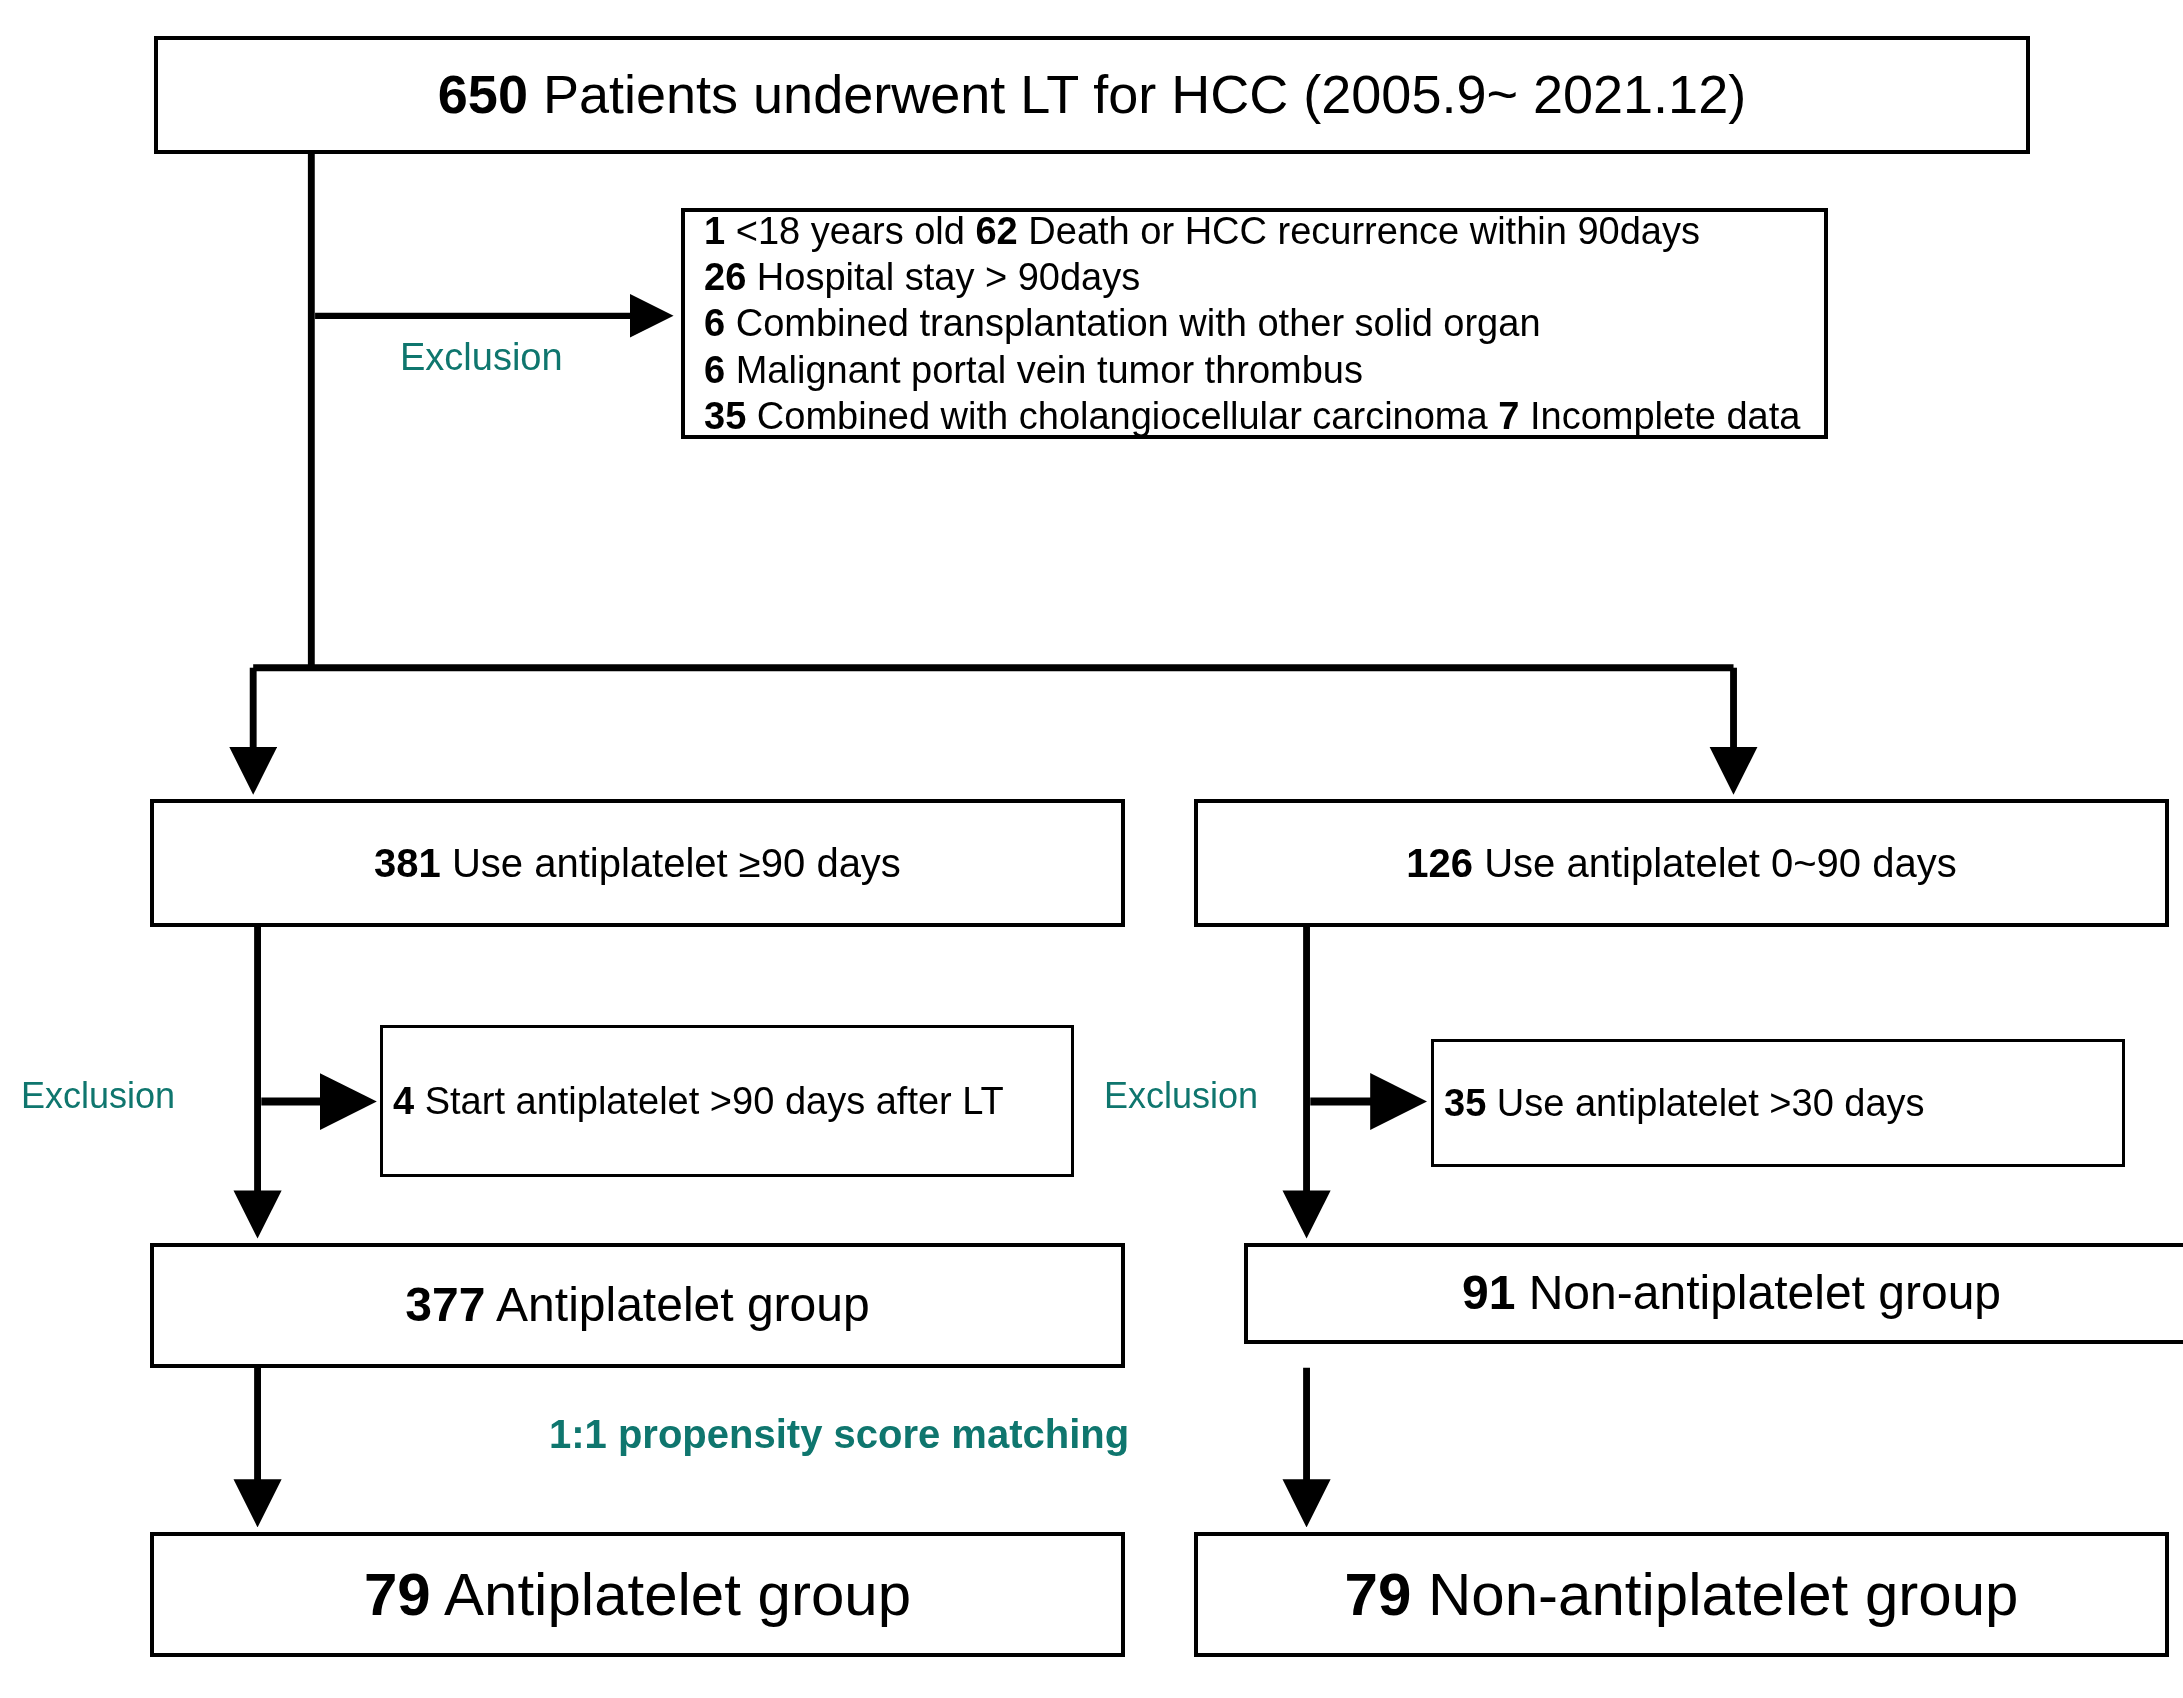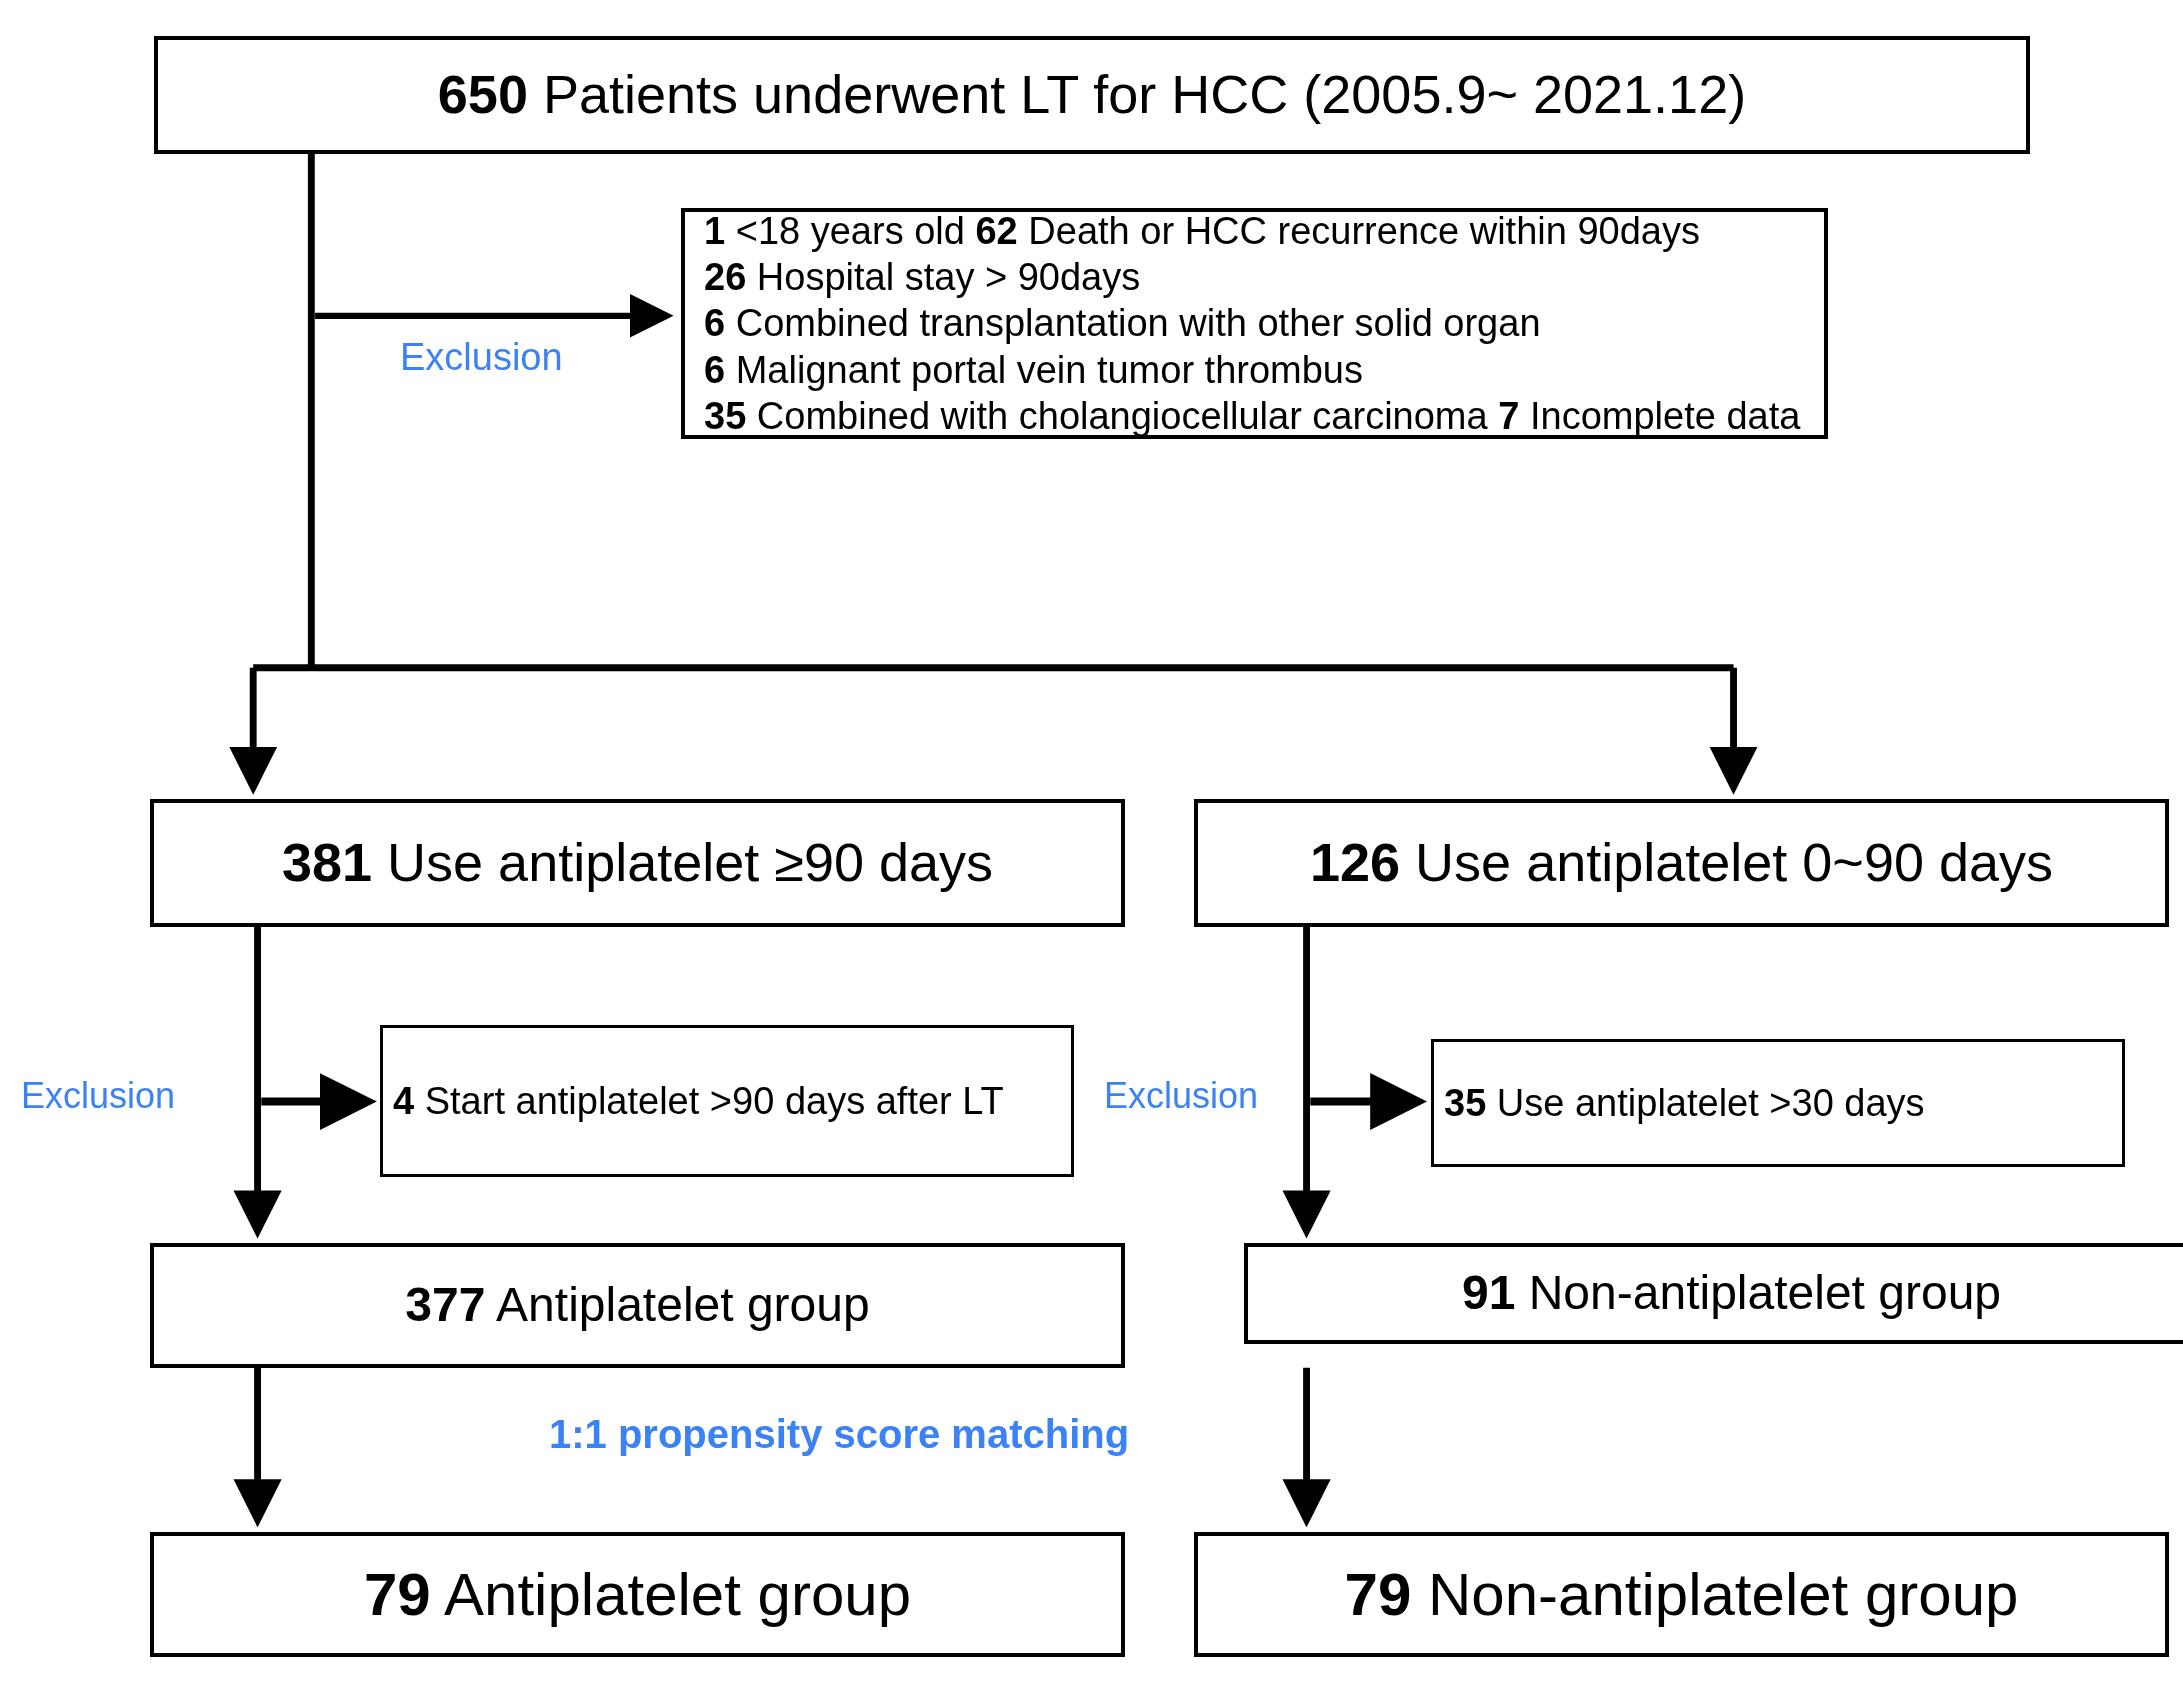--- a/index.html
+++ b/index.html
@@ -59,21 +59,21 @@
     font-size: 38px;
     padding: 3.8px 19px;
   }
   .node--exclusion-list .row { white-space: nowrap; }
 
   
   .node--left-branch  { left: 150px;  top: 799px; width: 975px; height: 128px; }
   .node--right-branch { left: 1194px; top: 799px; width: 975px; height: 128px; align-items: center; }
   .node--left-branch .txt, .node--right-branch .txt {
     text-align: center;
-    font-size: 54px;
+    font-size: 40px;
     padding: 0 12.5px;
   }
 
   
   .node--left-excl  { left: 380px;  top: 1025px; width: 694px; height: 152px; border-width: 3.8px; }
   .node--right-excl { left: 1431px; top: 1039px; width: 694px; height: 128px; border-width: 3.8px; }
   .node--left-excl .txt, .node--right-excl .txt {
     text-align: left;
     font-size: 38px;
     padding: 0 10px;
@@ -93,21 +93,21 @@
   .node--right-final { left: 1194px; top: 1532px; width: 975px; height: 125px; }
   .node--left-final .txt, .node--right-final .txt {
     text-align: center;
     font-size: 60px;
     padding: 0 12.5px;
   }
 
   
   .label {
     position: absolute;
-    color: #3b82f6;
+    color: #0f766e;
     white-space: nowrap;
     z-index: 2;
   }
   .label--exclusion-top   { left: 400px;  top: 336px;  font-size: 38px; }
   .label--exclusion-left  { left: 21px;   top: 1075px; font-size: 36px; }
   .label--exclusion-right { left: 1104px; top: 1075px; font-size: 36px; }
   .label--psm             { left: 549px;  top: 1412px; font-size: 40px; font-weight: bold; }
 
   b { font-weight: bold; }
 </style>

